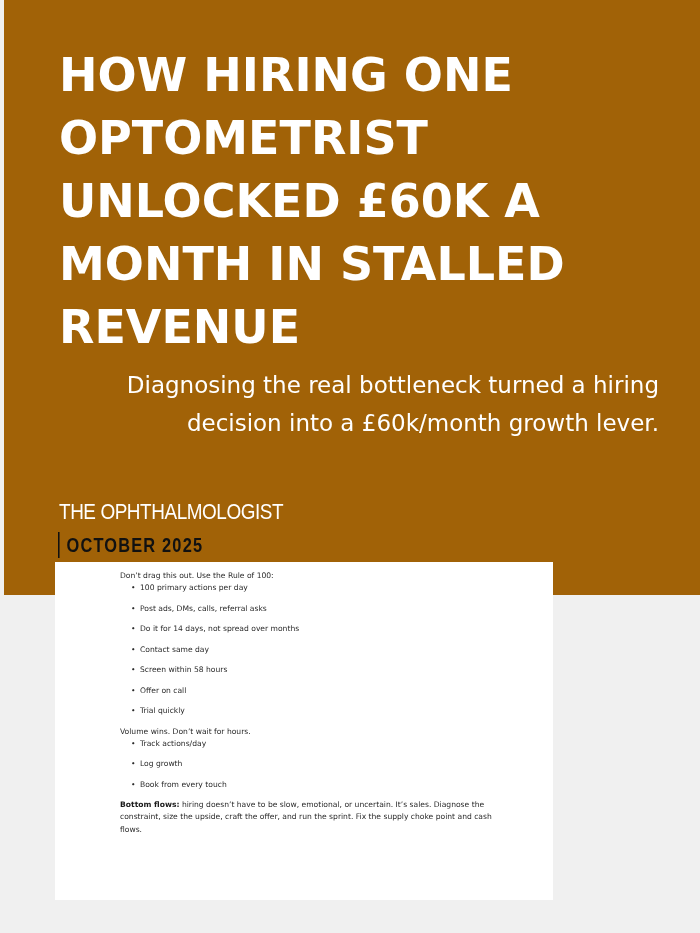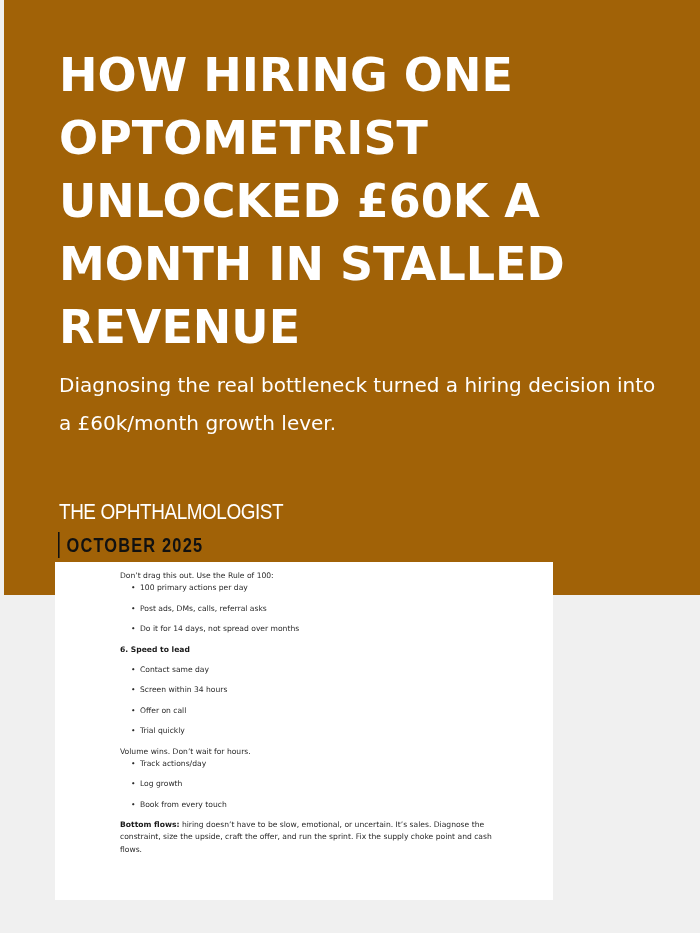--- a/index.html
+++ b/index.html
@@ -36,22 +36,23 @@
     }
     .hero-subtitle {
       position: absolute;
       left: 55px;
       top: 366px;
       width: 600px;
       margin: 0;
       color: #ffffff;
       font-family: "DejaVu Sans", sans-serif;
       font-weight: normal;
-      font-size: 20px;
+      font-size: 23px;
       line-height: 38px;
+      text-align: right;
     }
     .hero-source {
       position: absolute;
       left: 55px;
       top: 499px;
       color: #ffffff;
       font-family: "Liberation Sans", sans-serif;
       font-size: 22px;
       line-height: 26px;
       letter-spacing: -0.5px;
@@ -144,24 +145,23 @@
 
 <div class="doc-card">
   <div class="doc-content">
     <p class="intro">Don’t drag this out. Use the Rule of 100:</p>
     <ul style="margin-top:2px;">
       <li><span class="bullet">•</span><span>100 primary actions per day</span></li>
       <li><span class="bullet">•</span><span>Post ads, DMs, calls, referral asks</span></li>
       <li><span class="bullet">•</span><span>Do it for 14 days, not spread over months</span></li>
     </ul>
 
-    <h4>6. Speed to lead</h4>
     <ul>
       <li><span class="bullet">•</span><span>Contact same day</span></li>
-      <li><span class="bullet">•</span><span>Screen within 34 hours</span></li>
+      <li><span class="bullet">•</span><span>Screen within 58 hours</span></li>
       <li><span class="bullet">•</span><span>Offer on call</span></li>
       <li><span class="bullet">•</span><span>Trial quickly</span></li>
     </ul>
 
     <p class="intro">Volume wins. Don’t wait for hours.</p>
     <ul style="margin-top:2px;">
       <li><span class="bullet">•</span><span>Track actions/day</span></li>
       <li><span class="bullet">•</span><span>Log growth</span></li>
       <li><span class="bullet">•</span><span>Book from every touch</span></li>
     </ul>

